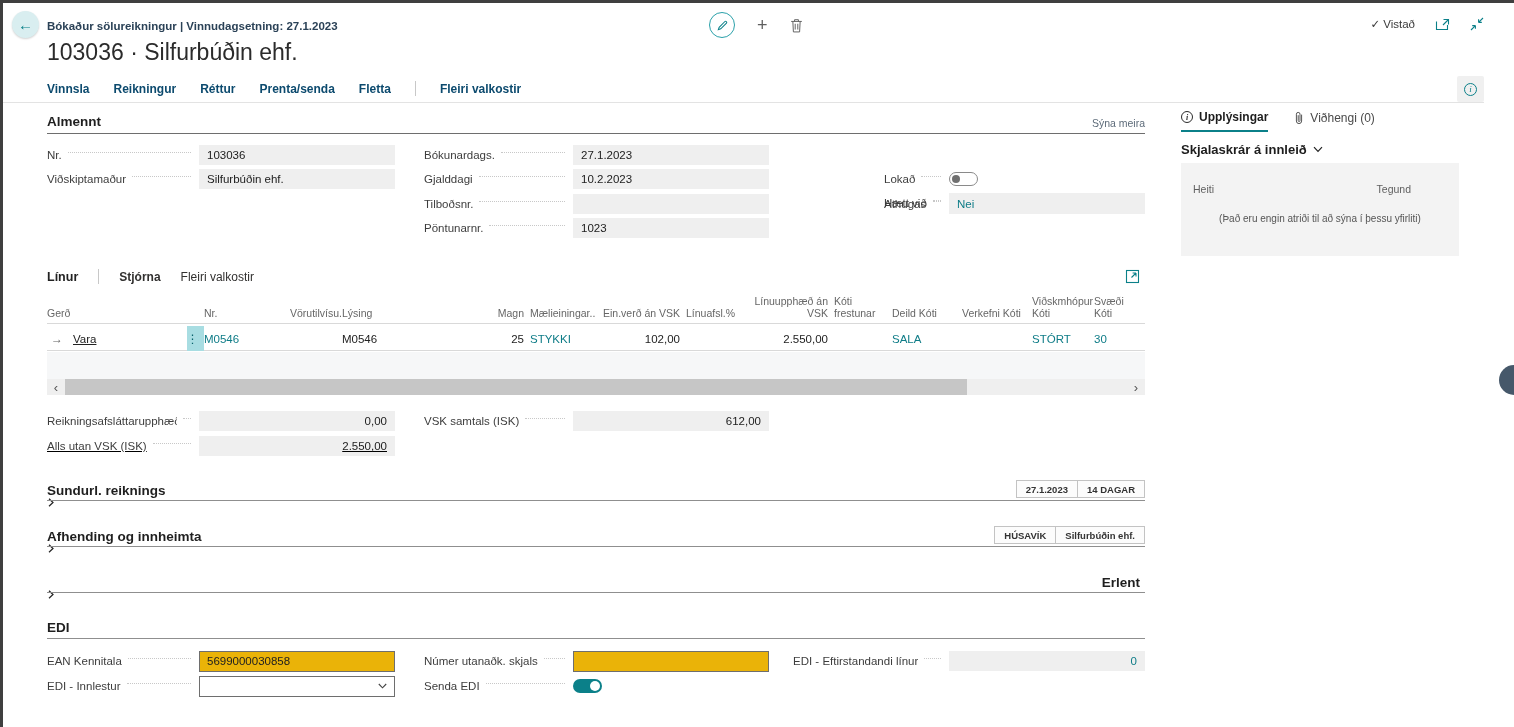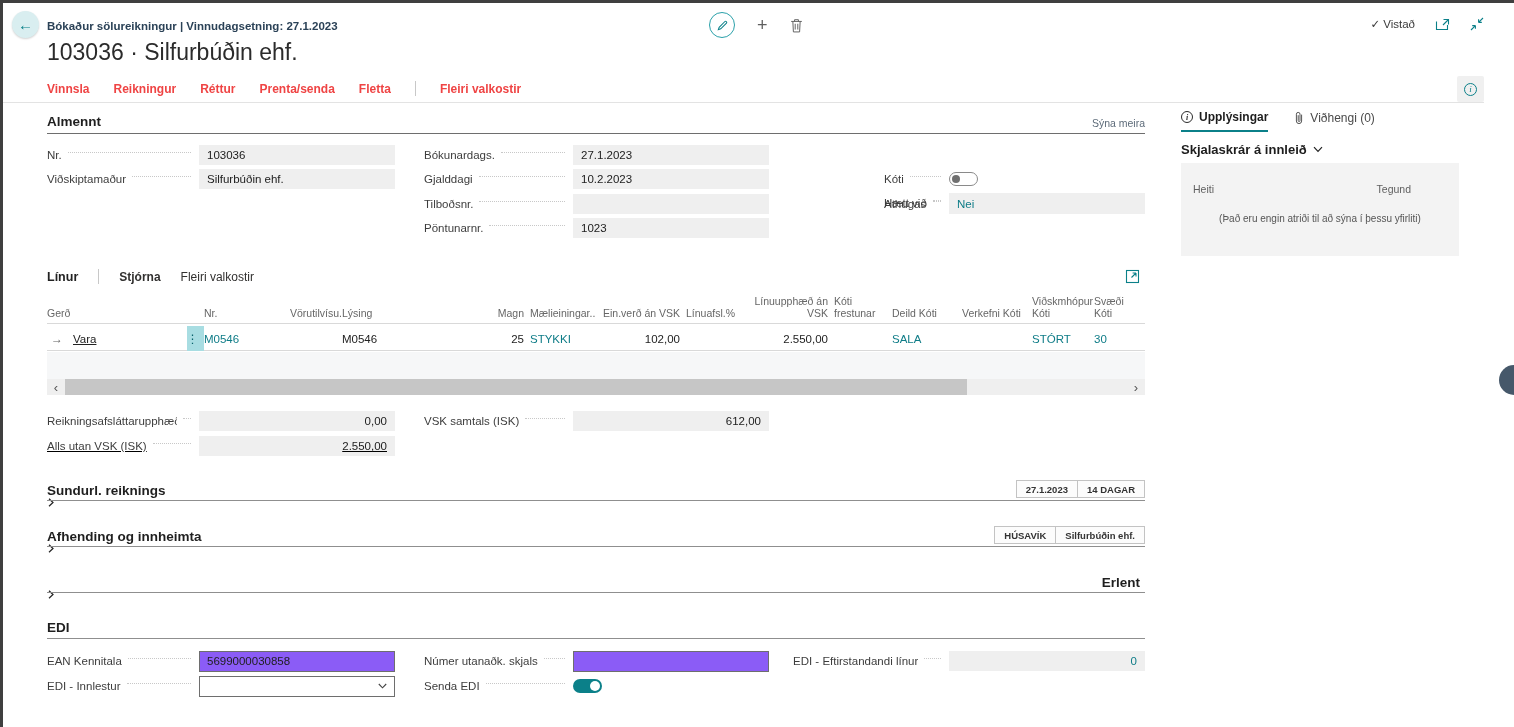--- a/index.html
+++ b/index.html
@@ -17,21 +17,21 @@
   .edit-circle { width:26px; height:26px; border:1.5px solid #2ba1aa; border-radius:50%;
                  display:flex; align-items:center; justify-content:center; }
   .plus-btn { color:#5f5f5f; font-size:18px; font-weight:300; line-height:1; cursor:pointer; }
   .icon-btn { display:flex; align-items:center; justify-content:center; cursor:pointer; }
   .right-actions { position:absolute; right:30px; top:14px; display:flex; align-items:center; gap:20px; }
   .saved { font-size:11.5px; color:#3b3b3b; display:flex; gap:3px; align-items:center; }
 
   
   .page-title { position:absolute; left:44px; top:36px; font-size:23px; font-weight:300; color:#2b2b2b; }
   .menubar { position:absolute; left:44px; top:78px; display:flex; align-items:center; gap:24px; }
-  .menu-item { font-size:12px; font-weight:600; color:#ef4444; cursor:pointer; white-space:nowrap; }
+  .menu-item { font-size:12px; font-weight:600; color:#0c4a6e; cursor:pointer; white-space:nowrap; }
   .menu-div { width:1px; height:15px; background:#c8c8c8; }
   .menubar-line { position:absolute; left:0; top:99px; width:1481px; height:1px; background:#e3e3e3; }
   .info-btn { position:absolute; left:1454px; top:73px; width:27px; height:26px; background:#f0f0f0;
               display:flex; align-items:center; justify-content:center; border-radius:2px; cursor:pointer; }
   .i-circle { width:13px; height:13px; border-radius:50%; display:flex; align-items:center; justify-content:center;
               font-size:9px; font-style:italic; font-family:"Liberation Serif", serif; }
   .i-teal { border:1px solid #0b8089; color:#0b8089; }
   .i-dark { border:1px solid #2b2b2b; color:#2b2b2b; width:12px; height:12px; font-size:8px; }
 
   
@@ -42,21 +42,21 @@
 
   
   .frow { position:absolute; display:flex; align-items:center; height:20px; }
   .flabel { font-size:11.5px; color:#3d3d3d; white-space:nowrap; overflow:hidden; }
   .leader { flex:1; border-bottom:1px dotted #c8c8c8; margin:0 8px 5px 6px; min-width:8px; }
   .fval { width:196px; height:20px; background:#efefef; font-size:11.5px; color:#212121;
           display:flex; align-items:center; padding:0 8px; flex:none; }
   .fval.right { justify-content:flex-end; }
   .fval.teal { color:#0e7c87; }
   .fval.bold { font-weight:700; }
-  .finput { width:196px; height:21px; background:#8b5cf6; border:1px solid #6e6e6e; font-size:11.5px;
+  .finput { width:196px; height:21px; background:#eab308; border:1px solid #6e6e6e; font-size:11.5px;
             color:#212121; padding:0 7px; flex:none; font-family:"Liberation Sans", sans-serif; }
   .fselect { width:196px; height:21px; background:#fff; border:1px solid #6e6e6e; flex:none;
              display:flex; align-items:center; justify-content:flex-end; padding:0 7px; cursor:pointer; }
   .toggle { width:29px; height:14px; border-radius:8px; position:relative; flex:none; cursor:pointer; }
   .toggle.off { border:1px solid #8a8a8a; background:#fff; }
   .toggle.off .knob { position:absolute; left:2px; top:2px; width:8px; height:8px; border-radius:50%; background:#707070; }
   .toggle.on { background:#0b8089; }
   .toggle.on .knob { position:absolute; right:2px; top:2px; width:10px; height:10px; border-radius:50%; background:#fff; }
 
   
@@ -212,21 +212,21 @@
       <span class="leader"></span>
     <div class="fval">1023</div>
   </div>
 
   <div class="frow" style="left:881px; top:142px; width:261px;margin-top:48px;">
     <span class="flabel">Hætt við</span>
       <span class="leader"></span>
     <div class="fval teal">Nei</div>
   </div>
   <div class="frow" style="left:881px; top:166px; width:261px;">
-    <span class="flabel">Kóti</span>
+    <span class="flabel">Lokað</span>
       <span class="leader"></span>
     <div style="width:196px; flex:none;">
       <div class="toggle off">
           <div class="knob"></div>
         </div>
     </div>
   </div>
   <div class="frow" style="left:881px; top:191px; width:261px;">
     <span class="flabel">Athugasemd</span>
       <span class="leader"></span>

